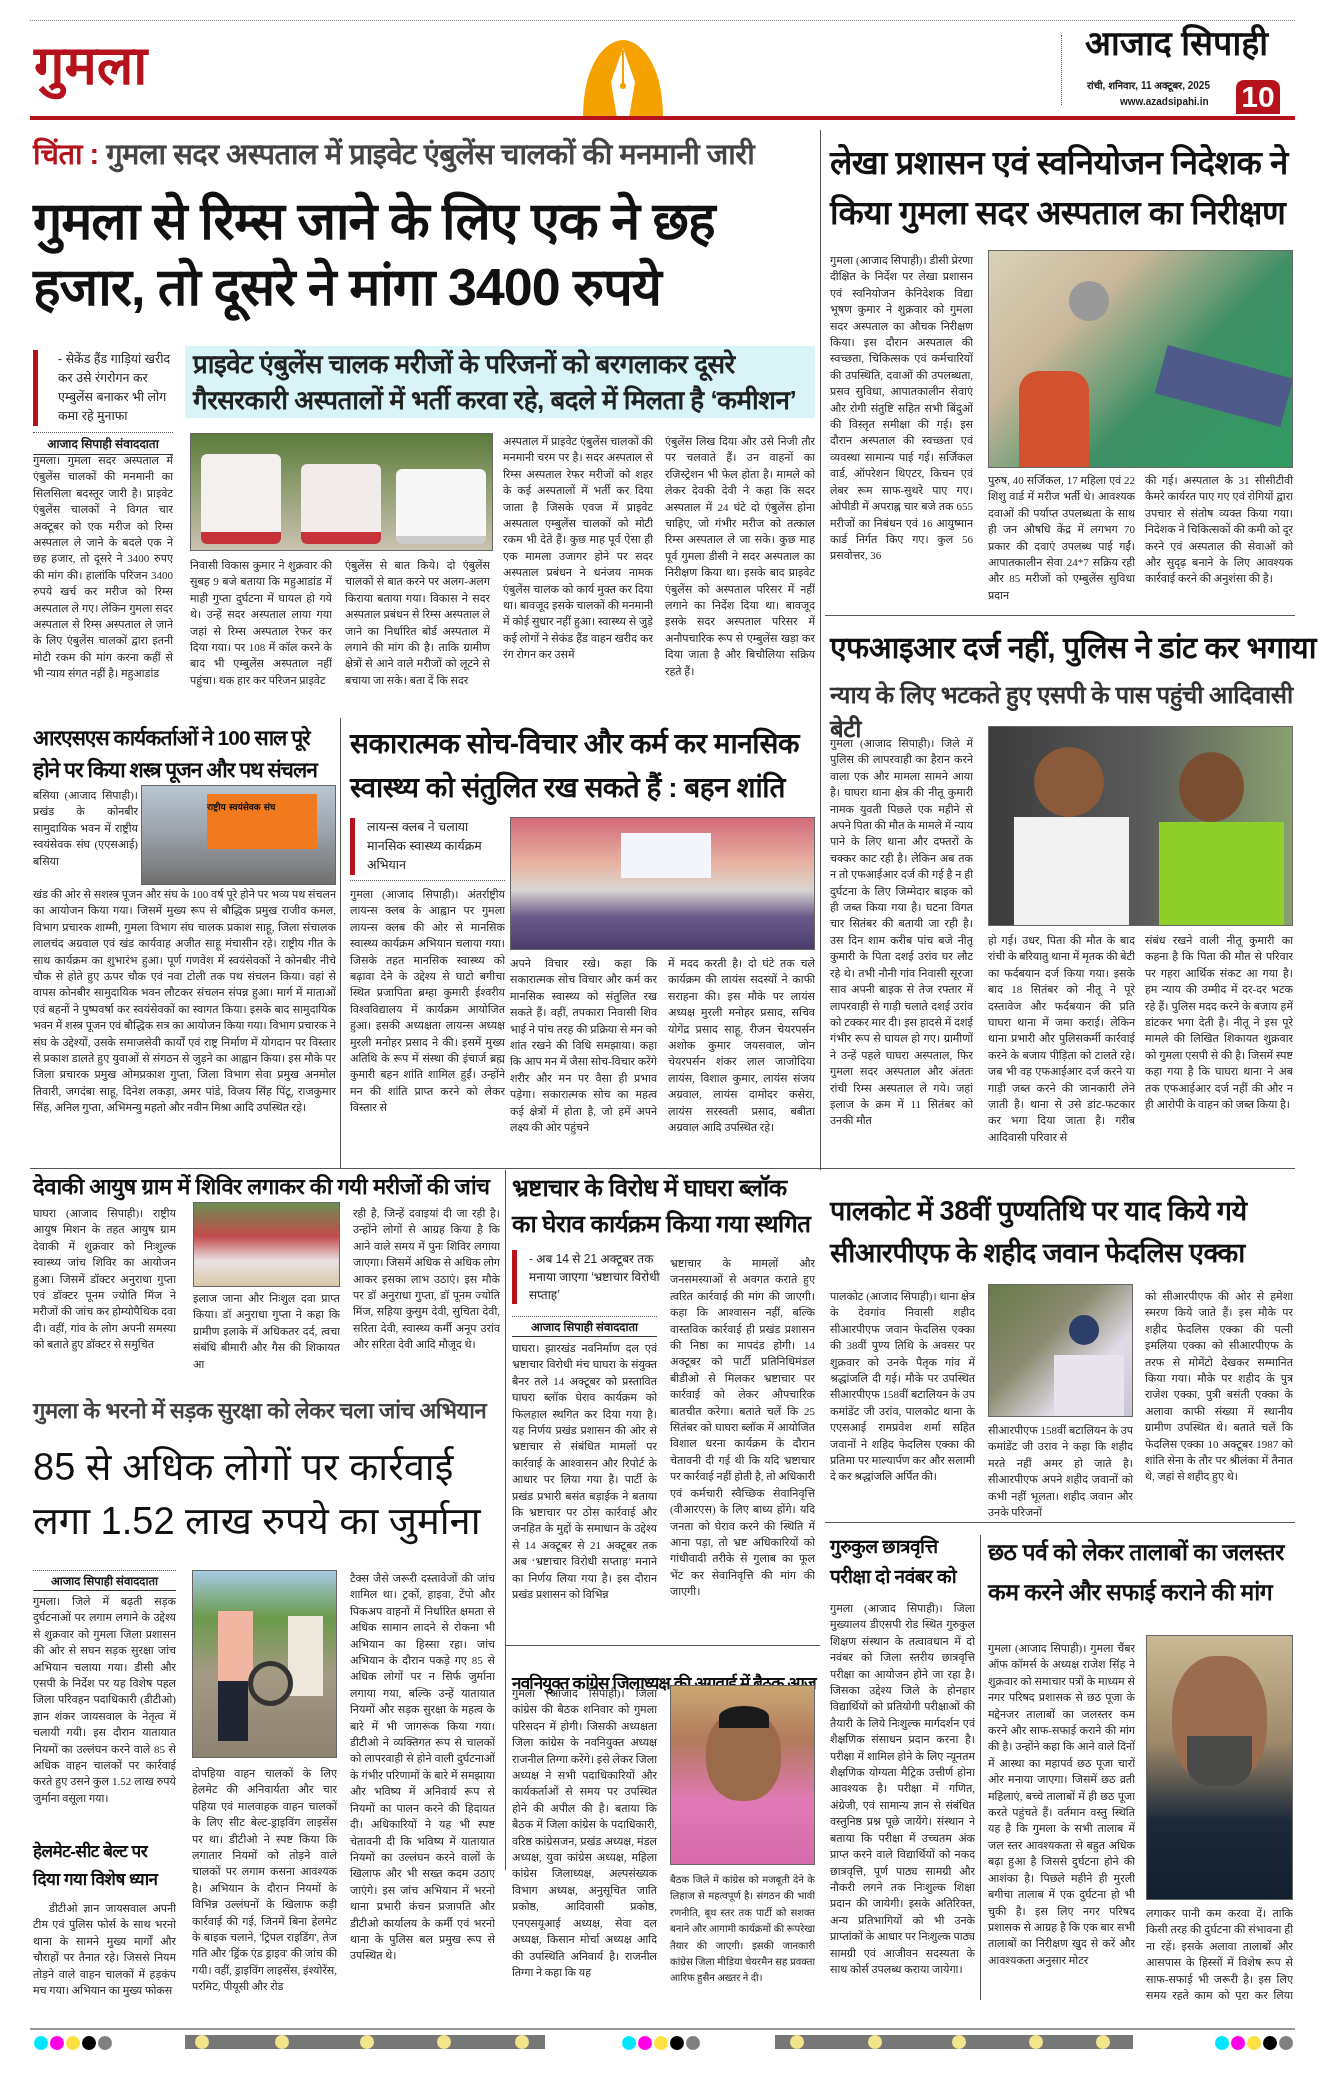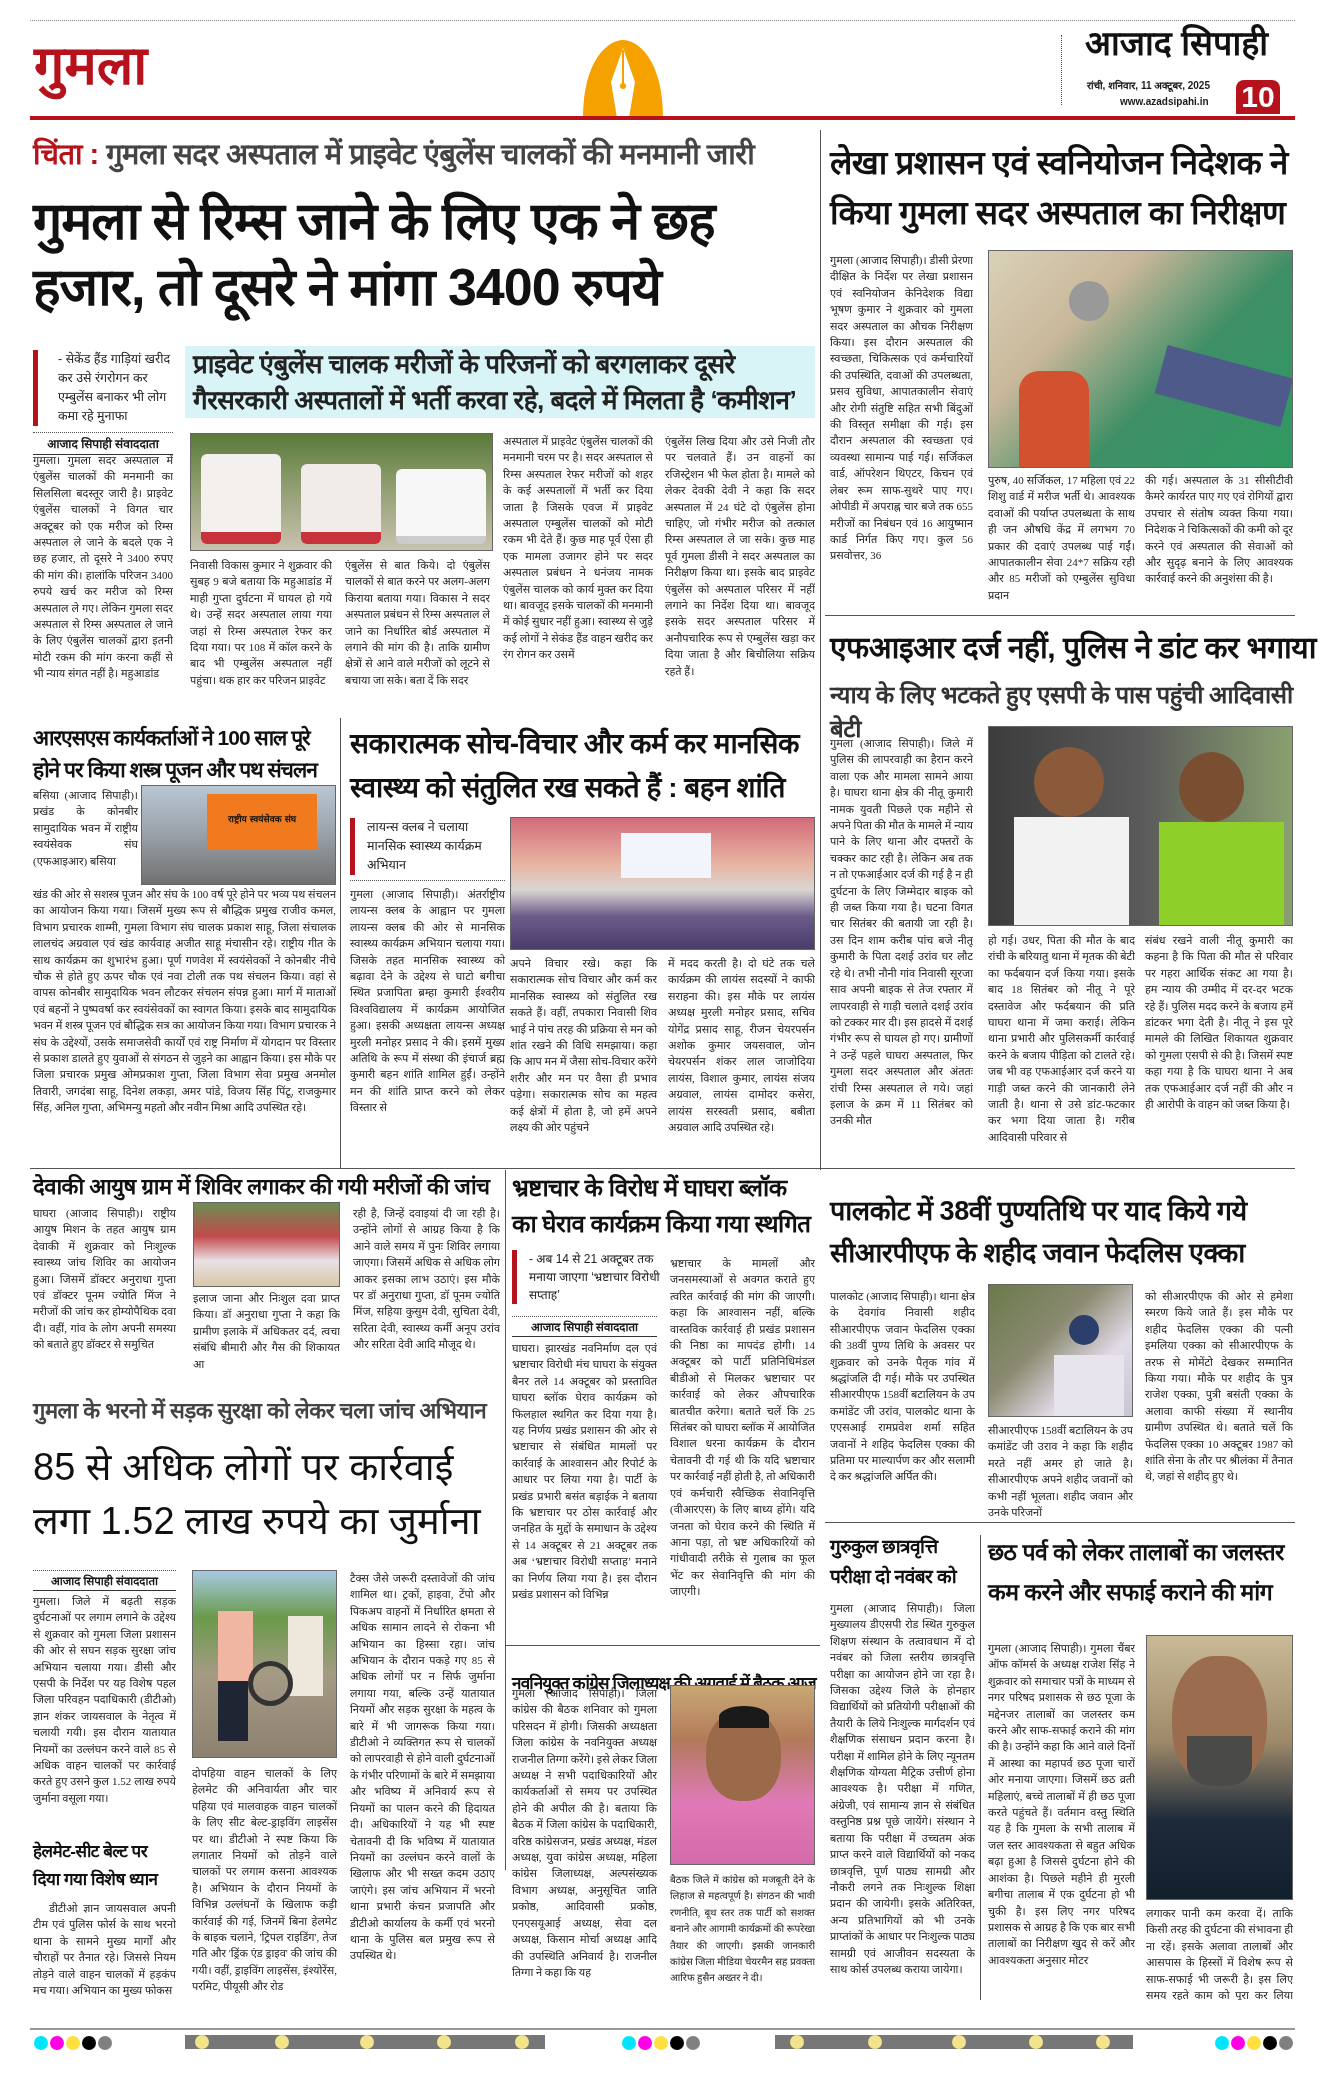--- a/index.html
+++ b/index.html
@@ -69,23 +69,23 @@
 <div class="photo" style="left:988px; top:250px; width:305px; height:218px; background:linear-gradient(135deg,#d9d2b8 0%,#c9b79a 30%,#3f8f66 60%,#2f9a62 100%);">
   <div style="position:absolute; left:170px; top:110px; width:130px; height:50px; background:#4e5b8a; transform:rotate(15deg);"></div>
   <div style="position:absolute; left:80px; top:30px; width:40px; height:40px; border-radius:50%; background:#999;"></div>
   <div style="position:absolute; left:30px; top:120px; width:70px; height:98px; background:#d2512e; border-radius:20px 20px 0 0;"></div>
 </div>
 <div class="col body" style="left:988px; top:472px; width:147px; height:135px; font-size:11px; line-height:16.4px;">पुरुष, 40 सर्जिकल, 17 महिला एवं 22 शिशु वार्ड में मरीज भर्ती थे। आवश्यक दवाओं की पर्याप्त उपलब्धता के साथ ही जन औषधि केंद्र में लगभग 70 प्रकार की दवाएं उपलब्ध पाई गईं। आपातकालीन सेवा 24*7 सक्रिय रही और 85 मरीजों को एम्बुलेंस सुविधा प्रदान</div>
 <div class="col body" style="left:1145px; top:472px; width:148px; height:135px; font-size:11px; line-height:16.4px;">की गई। अस्पताल के 31 सीसीटीवी कैमरे कार्यरत पाए गए एवं रोगियों द्वारा उपचार से संतोष व्यक्त किया गया। निदेशक ने चिकित्सकों की कमी को दूर करने एवं अस्पताल की सेवाओं को और सुदृढ़ बनाने के लिए आवश्यक कार्रवाई करने की अनुशंसा की है।</div>
 <div class="abs hrule" style="left:825px; top:615px; width:470px;"></div>
 
 <div class="abs hl" style="left:33px; top:722px; width:300px; font-size:21px; line-height:32px; letter-spacing:-1px;">आरएसएस कार्यकर्ताओं ने 100 साल पूरे होने पर किया शस्त्र पूजन और पथ संचलन</div>
-<div class="col body" style="left:33px; top:787px; width:105px; height:100px; font-size:11px; line-height:16.4px;">बसिया (आजाद सिपाही)। प्रखंड के कोनबीर सामुदायिक भवन में राष्ट्रीय स्वयंसेवक संघ (एफआइआर) बसिया</div>
+<div class="col body" style="left:33px; top:787px; width:105px; height:100px; font-size:11px; line-height:16.4px;">बसिया (आजाद सिपाही)। प्रखंड के कोनबीर सामुदायिक भवन में राष्ट्रीय स्वयंसेवक संघ (एएसआई) बसिया</div>
 <div class="photo" style="left:141px; top:785px; width:195px; height:100px; background:linear-gradient(180deg,#b9c6d2 0%,#9aa0a8 50%,#707070 100%);">
-  <div style="position:absolute; left:65px; top:8px; width:110px; height:55px; background:#f07a1d; color:#111; font-size:9px; font-weight:bold; text-align:center; padding-top:18px;">राष्ट्रीय स्वयंसेवक संघ</div>
+  <div style="position:absolute; left:65px; top:8px; width:110px; height:55px; background:#f07a1d; color:#111; font-size:9px; font-weight:bold; text-align:left; padding-top:6px;">राष्ट्रीय स्वयंसेवक संघ</div>
 </div>
 <div class="col body" style="left:33px; top:886px; width:303px; height:275px; font-size:11px; line-height:16.4px;">खंड की ओर से सशस्त्र पूजन और संघ के 100 वर्ष पूरे होने पर भव्य पथ संचलन का आयोजन किया गया। जिसमें मुख्य रूप से बौद्धिक प्रमुख राजीव कमल, विभाग प्रचारक शाम्मी, गुमला विभाग संघ चालक प्रकाश साहू, जिला संचालक लालचंद अग्रवाल एवं खंड कार्यवाह अजीत साहू मंचासीन रहे। राष्ट्रीय गीत के साथ कार्यक्रम का शुभारंभ हुआ। पूर्ण गणवेश में स्वयंसेवकों ने कोनबीर नीचे चौक से होते हुए ऊपर चौक एवं नवा टोली तक पथ संचलन किया। वहां से वापस कोनबीर सामुदायिक भवन लौटकर संचलन संपन्न हुआ। मार्ग में माताओं एवं बहनों ने पुष्पवर्षा कर स्वयंसेवकों का स्वागत किया। इसके बाद सामुदायिक भवन में शस्त्र पूजन एवं बौद्धिक सत्र का आयोजन किया गया। विभाग प्रचारक ने संघ के उद्देश्यों, उसके समाजसेवी कार्यों एवं राष्ट्र निर्माण में योगदान पर विस्तार से प्रकाश डालते हुए युवाओं से संगठन से जुड़ने का आह्वान किया। इस मौके पर जिला प्रचारक प्रमुख ओमप्रकाश गुप्ता, जिला विभाग सेवा प्रमुख अनमोल तिवारी, जगदंबा साहू, दिनेश लकड़ा, अमर पांडे, विजय सिंह पिंटू, राजकुमार सिंह, अनिल गुप्ता, अभिमन्यु महतो और नवीन मिश्रा आदि उपस्थित रहे।</div>
 <div class="abs vrule" style="left:340px; top:718px; height:450px;"></div>
 
 <div class="abs hl" style="left:350px; top:722px; width:465px; font-size:28px; line-height:44px;">सकारात्मक सोच-विचार और कर्म कर मानसिक स्वास्थ्य को संतुलित रख सकते हैं : बहन शांति</div>
 <div class="abs" style="left:350px; top:818px; width:150px;">
   <div class="kicker" style="font-size:12.5px; line-height:19px;">लायन्स क्लब ने चलाया मानसिक स्वास्थ्य कार्यक्रम अभियान</div>
 </div>
 <div class="abs" style="left:350px; top:880px; width:155px; border-top:1px dotted #555;"></div>
 <div class="col body" style="left:350px; top:886px; width:155px; height:280px; font-size:11px; line-height:16.4px;">गुमला (आजाद सिपाही)। अंतर्राष्ट्रीय लायन्स क्लब के आह्वान पर गुमला लायन्स क्लब की ओर से मानसिक स्वास्थ्य कार्यक्रम अभियान चलाया गया। जिसके तहत मानसिक स्वास्थ्य को बढ़ावा देने के उद्देश्य से घाटो बगीचा स्थित प्रजापिता ब्रम्हा कुमारी ईश्वरीय विश्वविद्यालय में कार्यक्रम आयोजित हुआ। इसकी अध्यक्षता लायन्स अध्यक्ष मुरली मनोहर प्रसाद ने की। इसमें मुख्य अतिथि के रूप में संस्था की इंचार्ज ब्रह्म कुमारी बहन शांति शामिल हुईं। उन्होंने मन की शांति प्राप्त करने को लेकर विस्तार से</div>

